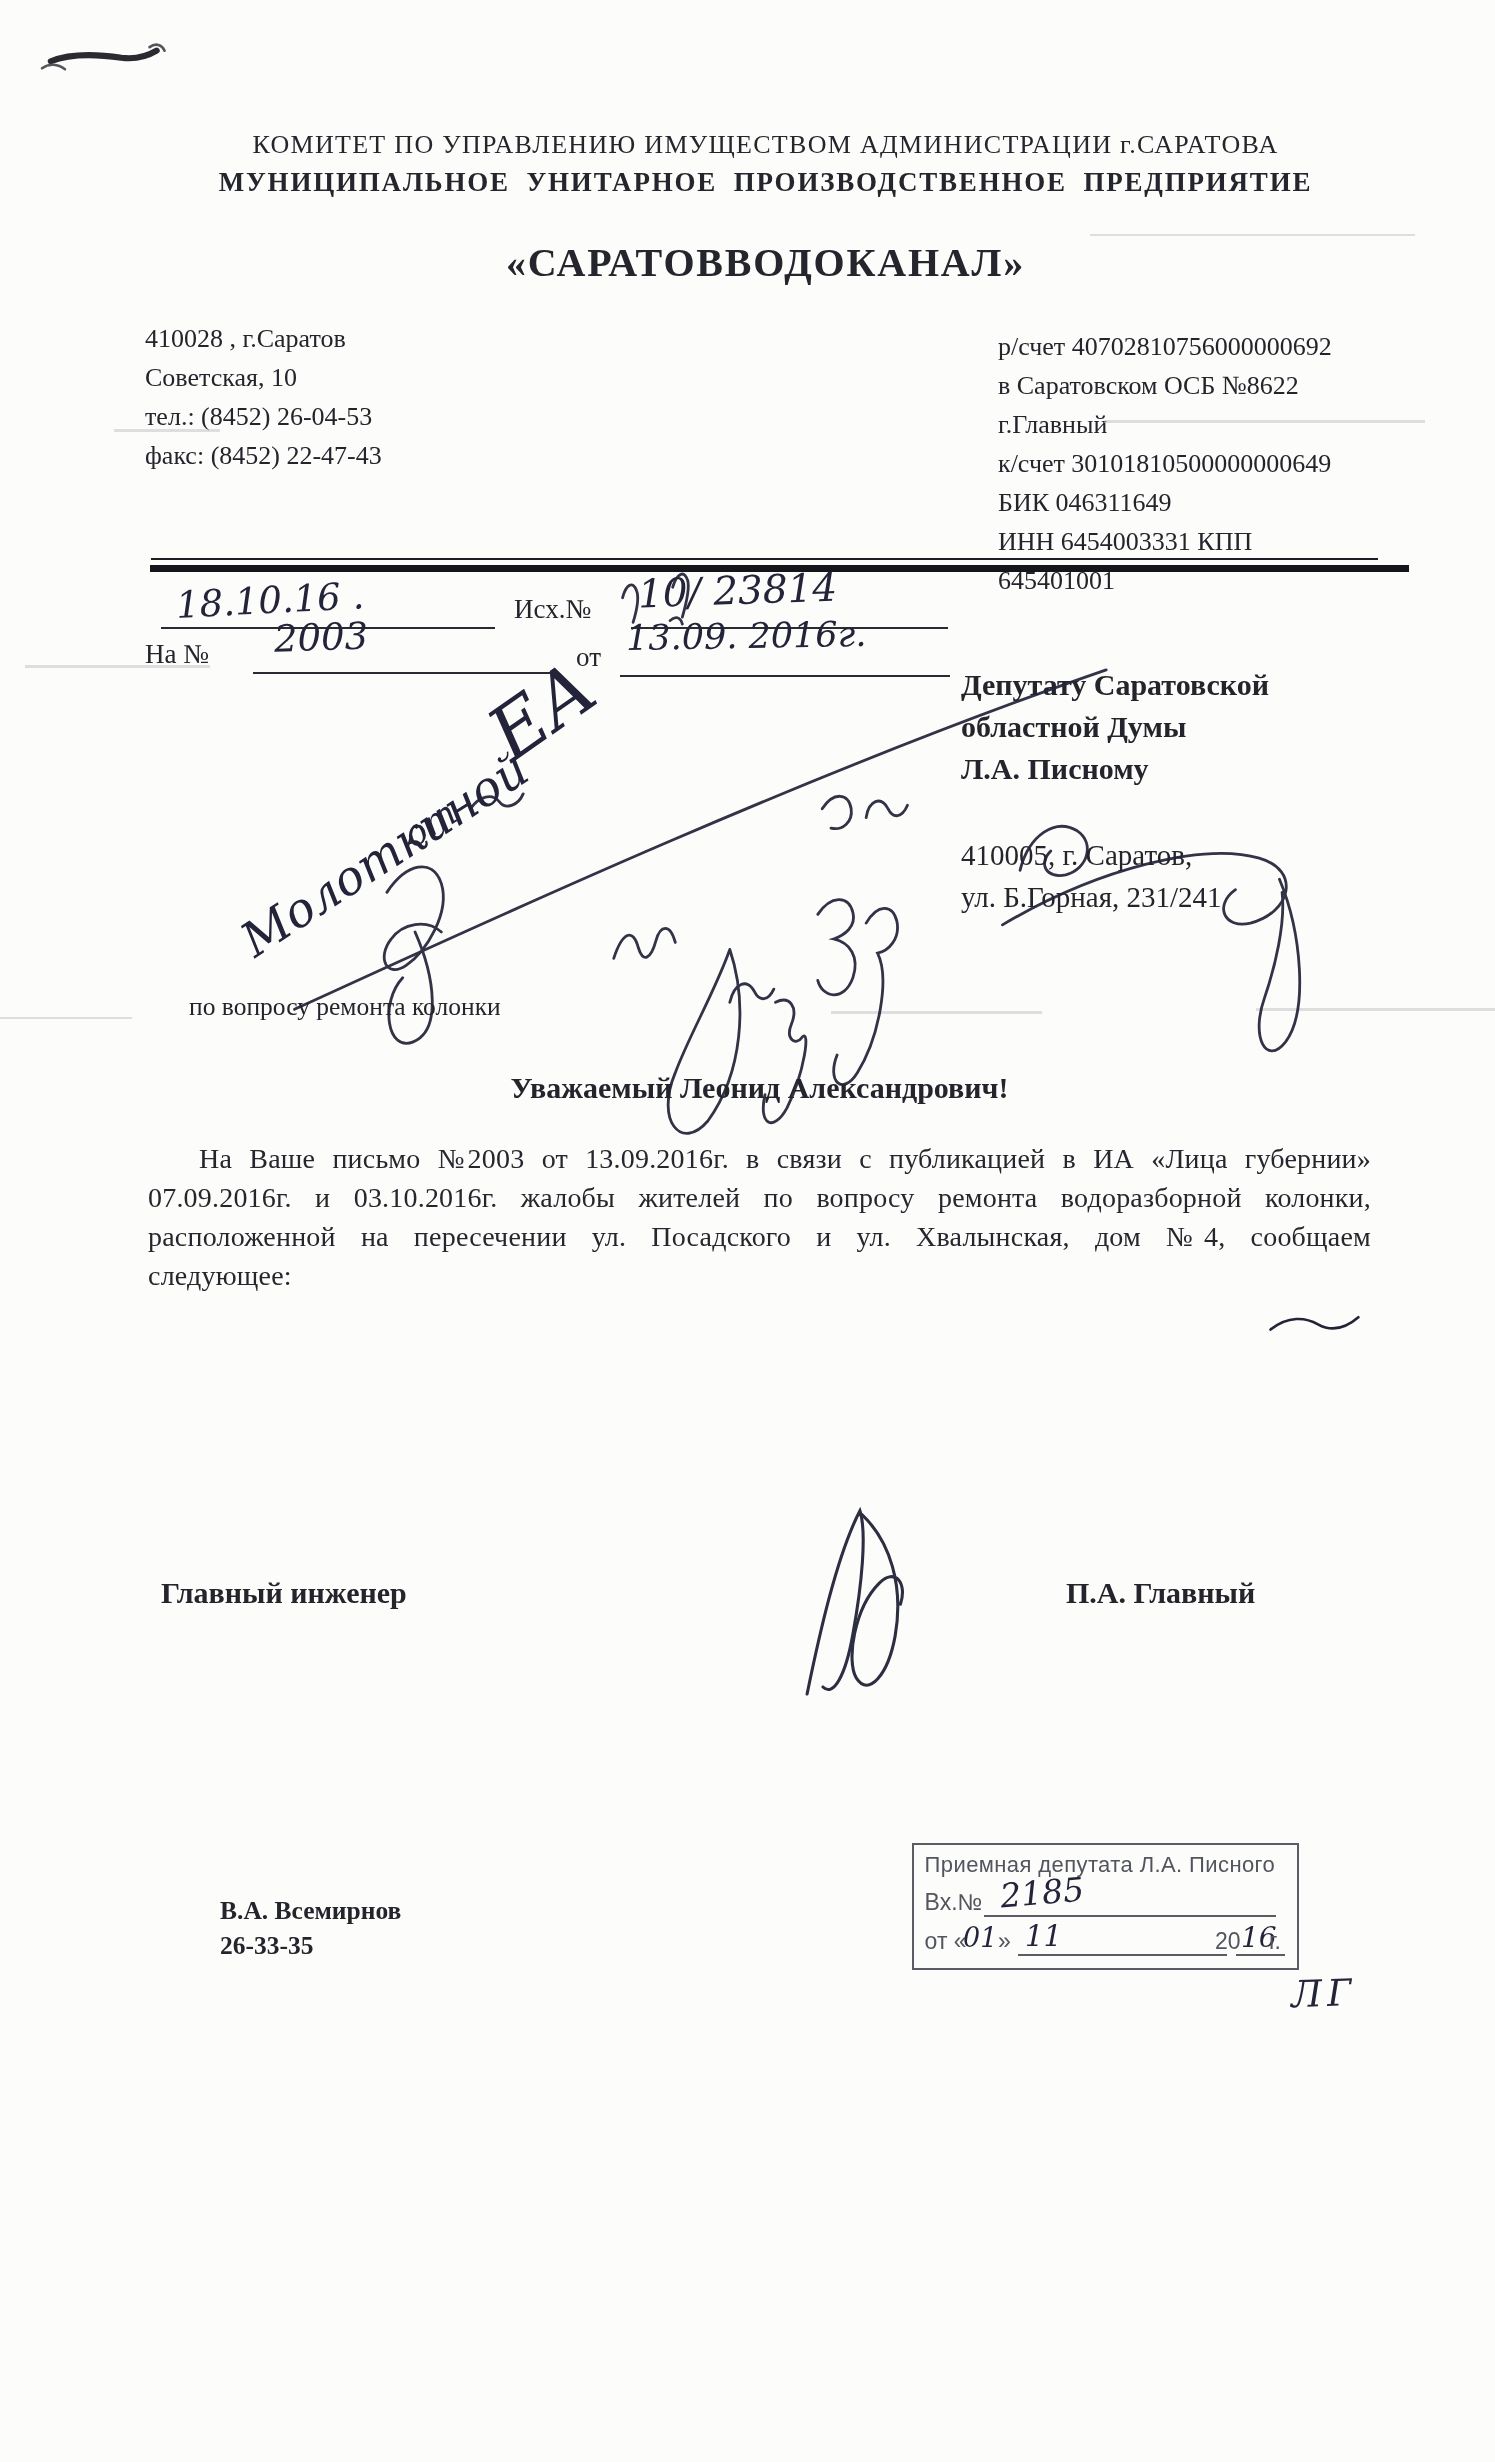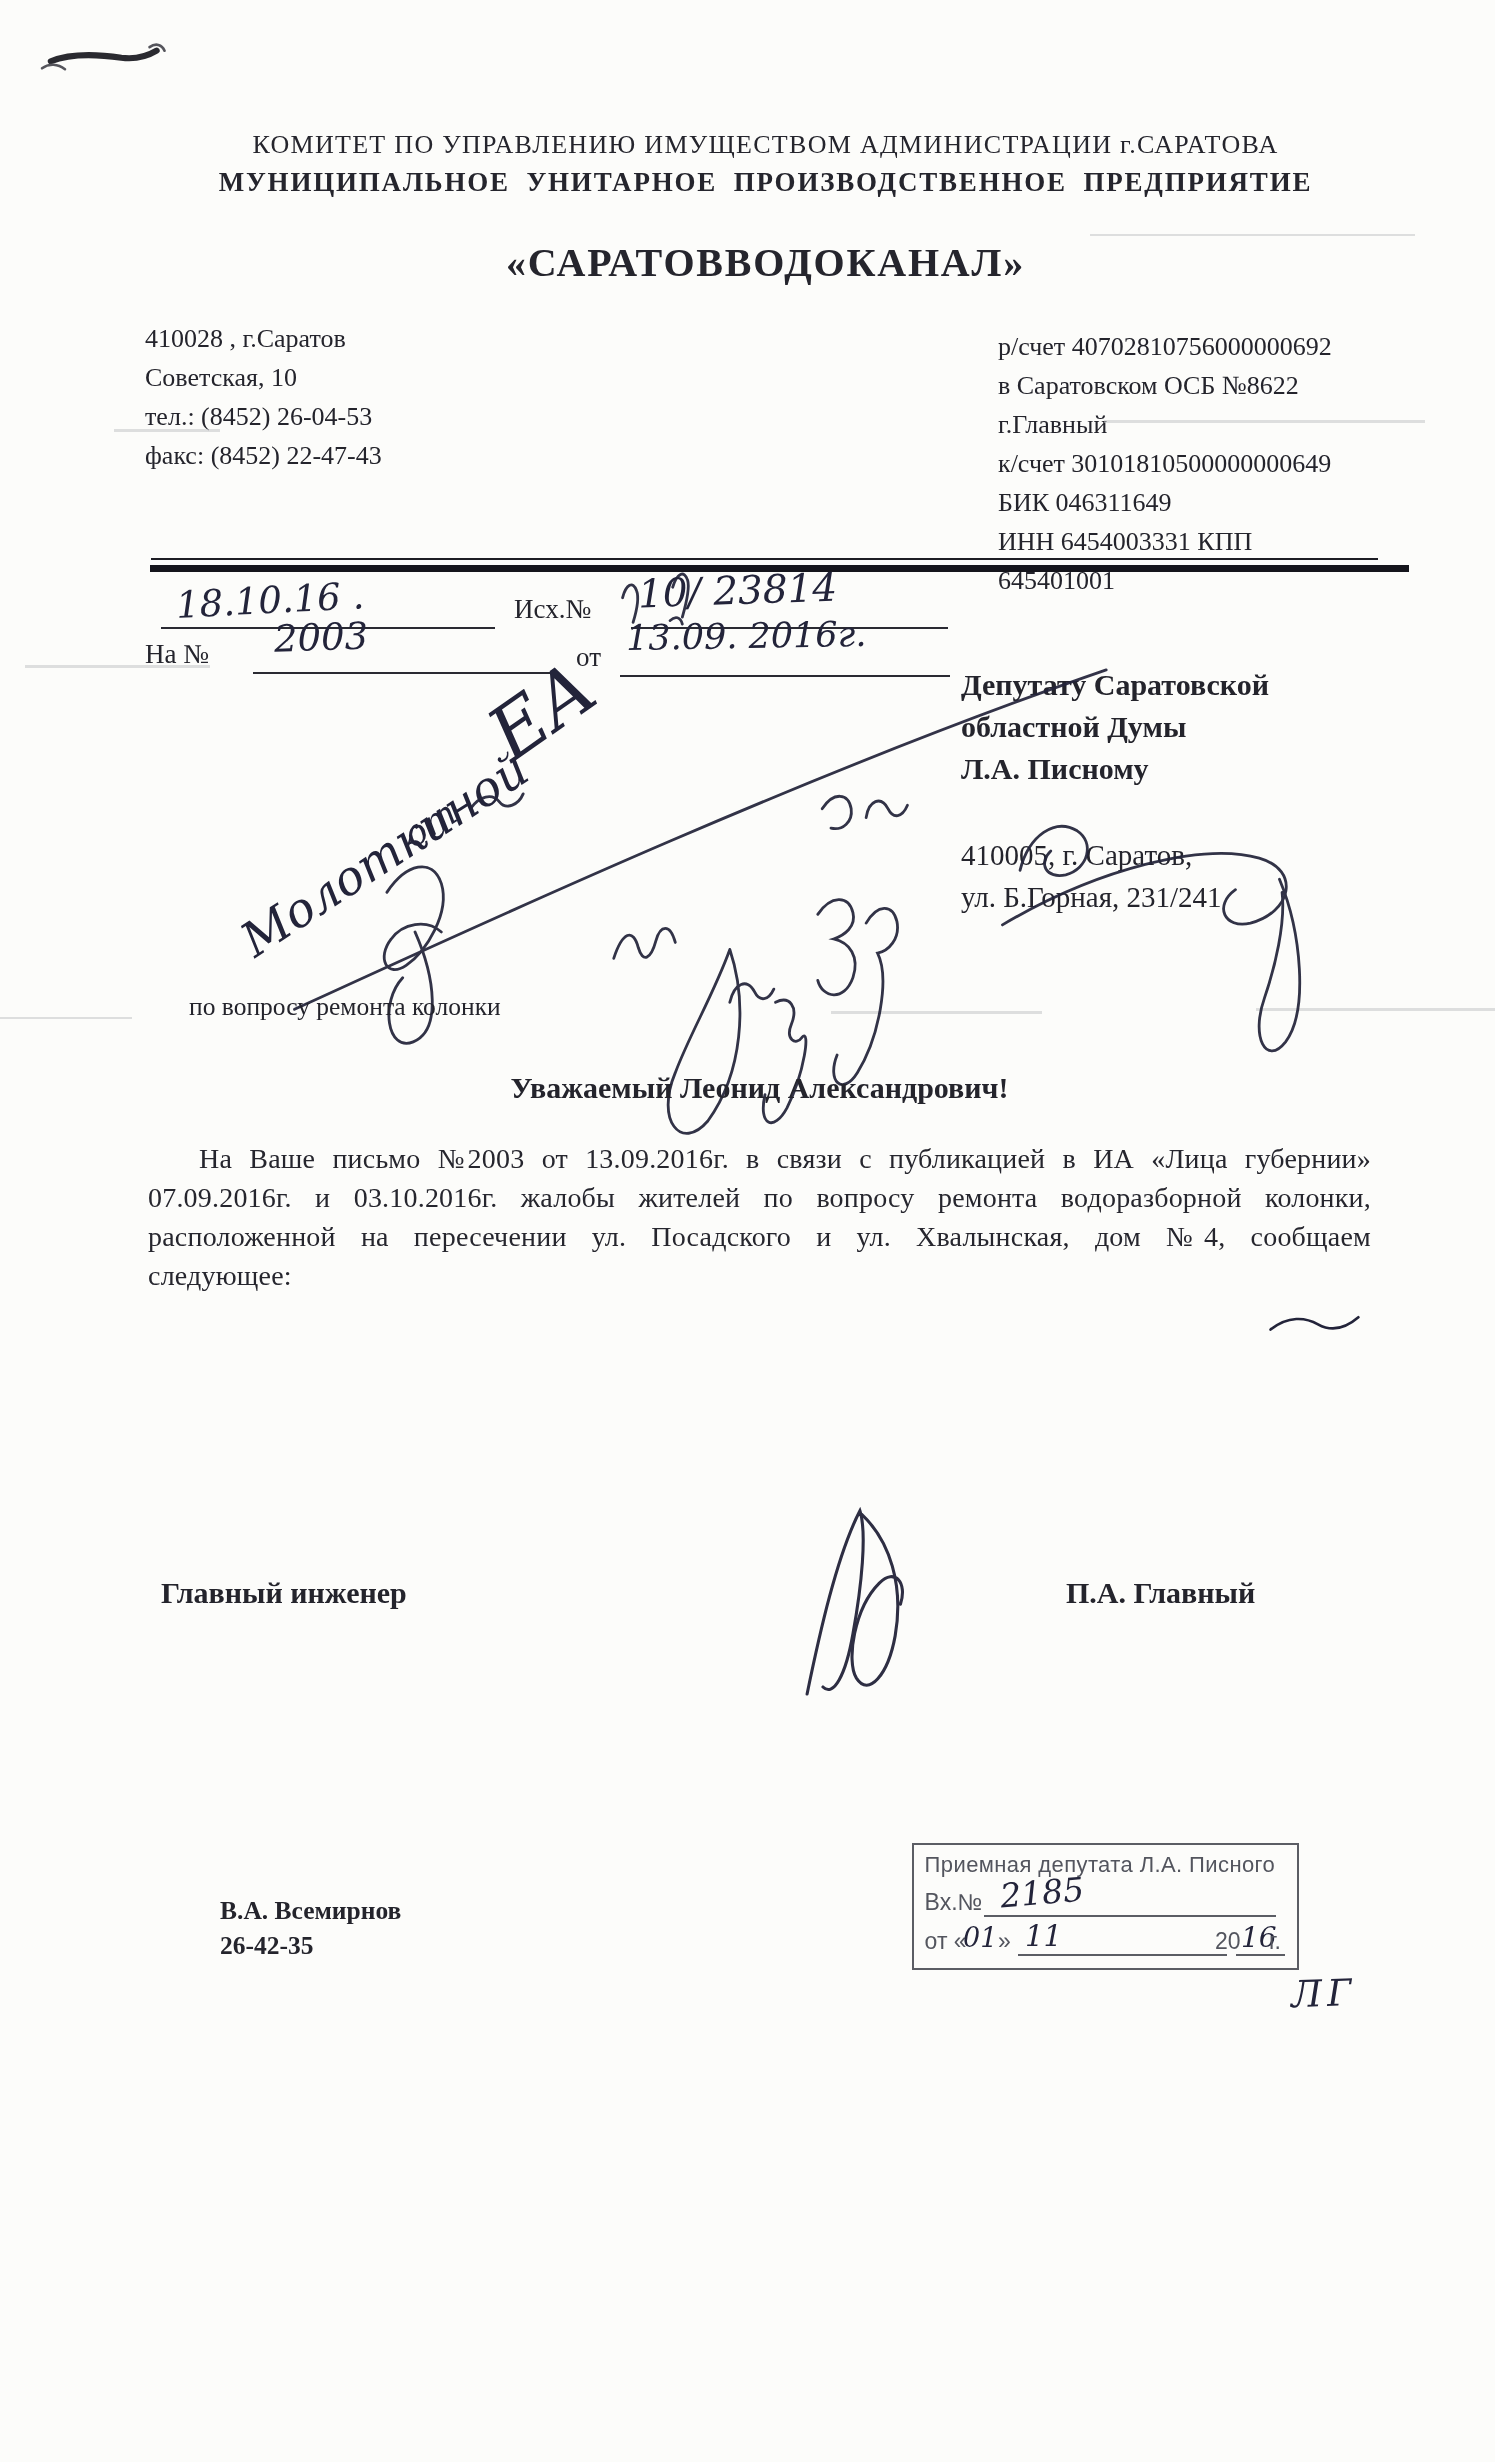--- a/index.html
+++ b/index.html
@@ -154,21 +154,21 @@
 
 <svg class="abs" style="left:756px;top:1502px;" width="229" height="207" viewBox="0 0 260 235">
   <g stroke="#23243a" stroke-width="3.5" fill="none" stroke-linecap="round" opacity="0.95">
     <path d="M 58 218 C 72 150 92 60 118 10 C 126 35 120 95 110 150 C 102 196 88 222 76 210"></path>
     <path d="M 120 14 C 152 44 168 95 158 152 C 150 196 128 222 114 200 C 102 180 112 120 140 92 C 158 74 172 92 164 116"></path>
   </g>
 </svg>
 
 <div class="abs" style="left:220px;top:1893px;font-weight:bold;">
   <div class="exec">В.А. Всемирнов</div>
-  <div class="exec">26-42-35</div>
+  <div class="exec">26-33-35</div>
 </div>
 
 <div class="abs stamp" style="left:912px;top:1843px;width:383px;height:123px;">
   <div class="st-txt" style="left:10.6px;top:7px;font-size:22px;letter-spacing:0.4px;">Приемная депутата Л.А. Писного</div>
   <div class="st-txt" style="left:10.6px;top:44px;font-size:23px;">Вх.№</div>
   <div class="st-txt hw" style="left:86px;top:28px;font-size:33px;transform:rotate(-5deg);">2185</div>
   <div class="st-line" style="left:70px;top:70px;width:292px;"></div>
   <div class="st-txt" style="left:10.6px;top:83px;font-size:23px;">от «</div>
   <div class="st-txt hw" style="left:49px;top:77px;font-size:27px;">01</div>
   <div class="st-txt" style="left:84px;top:83px;font-size:23px;">»</div>

